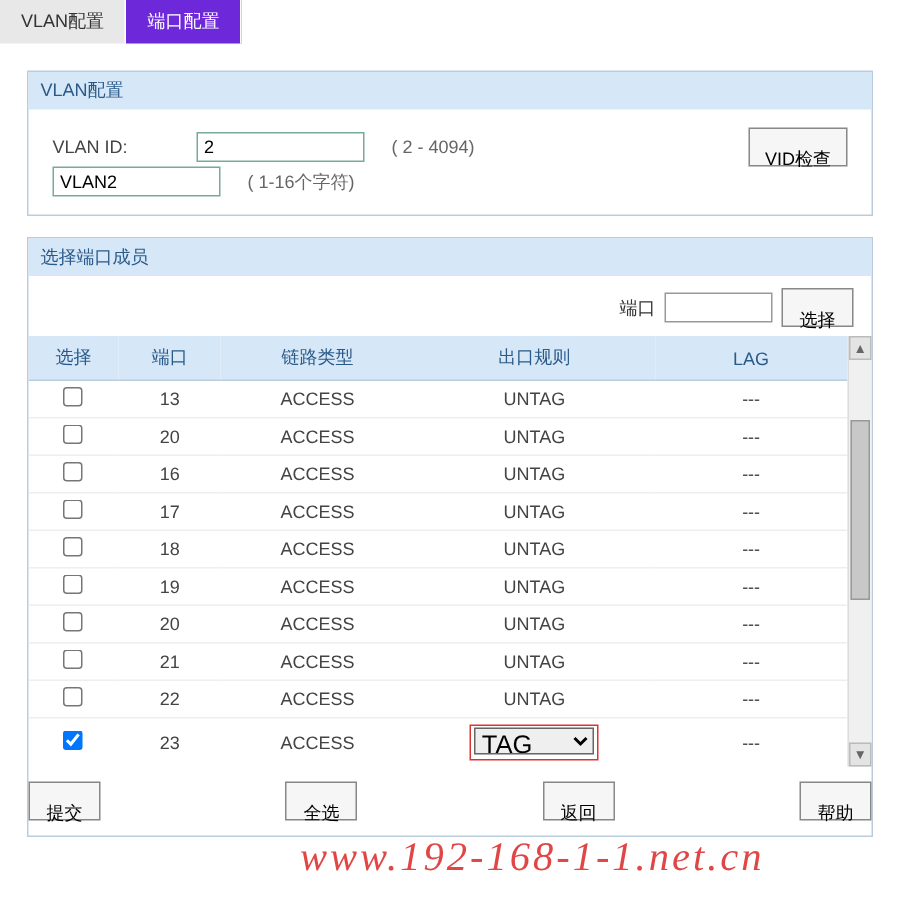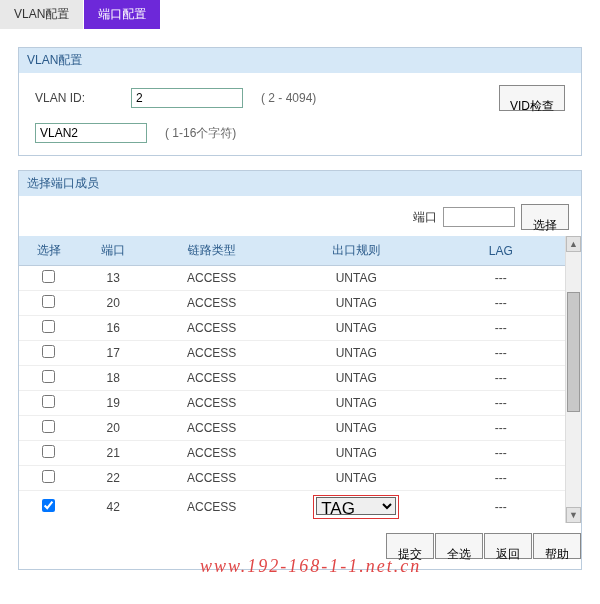--- a/index.html
+++ b/index.html
@@ -4,21 +4,21 @@
 <style>
 * { box-sizing: border-box; margin: 0; padding: 0; }
 body { font-family: Arial, "Microsoft YaHei", sans-serif; font-size: 12px; color: #333; background: #fff; width: 600px; }
 .tabs { display: flex; margin-bottom: 8px; }
 .tab { padding: 6px 14px; background: #e8e8e8; color: #333; cursor: pointer; border-right: 1px solid #fff; }
 .tab.active { background: #6d28d9; color: #fff; }
 .content { padding: 10px 18px 12px 18px; }
 .section { border: 1px solid #bcd; margin-bottom: 14px; }
 .section-title { background: #d6e8f7; color: #2a5a8a; padding: 4px 8px; font-size: 12px; }
 .section-body { padding: 12px 16px; }
-.form-row { display: flex; align-items: center; margin-bottom: 12px; }
+.form-row { display: flex; align-items: center; }
 .form-row:last-child { margin-bottom: 0; }
 .form-label { width: 96px; color: #444; }
 .form-row input[type=text] { width: 112px; height: 20px; border: 1px solid #7a9; padding: 0 4px; font-size: 12px; }
 .hint { margin-left: 18px; color: #666; }
 .btn { border: 1px solid #888; background: #f6f6f6; padding: 12px 10px; font-size: 12px; cursor: pointer; min-width: 48px; height: 22px; }
 .vid-check { margin-left: auto; }
 .port-bar { display: flex; justify-content: flex-end; align-items: center; padding: 8px 12px 6px 12px; gap: 6px; }
 .port-bar input { width: 72px; height: 20px; border: 1px solid #999; padding: 0 4px; font-size: 12px; }
 .table-wrap { display: flex; }
 .table-scroll { flex: 1; max-height: 310px; overflow-y: hidden; }
@@ -29,22 +29,22 @@
 .col-port { width: 64px; }
 .col-link { width: 120px; }
 .col-rule { width: 150px; }
 .col-lag { width: 120px; }
 select.rule-sel { width: 80px; height: 18px; font-size: 17px; border: 1px solid #666; }
 .red-box { border: 1px solid #d33; display: inline-block; padding: 1px 2px; }
 .scrollbar { width: 16px; background: #f0f0f0; border-left: 1px solid #ddd; position: relative; display: flex; flex-direction: column; }
 .sb-btn { height: 16px; background: #e4e4e4; border: 1px solid #bbb; display:flex; align-items:center; justify-content:center; font-size:9px; color:#666; cursor:pointer; }
 .sb-track { flex:1; position: relative; }
 .sb-thumb { position:absolute; left:1px; right:1px; top:40px; height:120px; background:#c8c8c8; border:1px solid #999; }
-.action-bar { display:flex; justify-content:flex-end; gap:1px; padding:10px 0; }
-.watermark { position: absolute; left: 200px; top: 556px; font-size: 18px; font-family: Georgia, serif; font-style: italic; color: #d33; letter-spacing: 2px; opacity: 0.9; pointer-events: none; }
+.action-bar { display:flex; justify-content:space-between; gap:1px; padding:10px 0; }
+.watermark { position: absolute; left: 200px; top: 556px; font-size: 27px; font-family: Georgia, serif; font-style: italic; color: #d33; letter-spacing: 2px; opacity: 0.9; pointer-events: none; }
 .page-wrap { position: relative; width: 600px; }
 input[type=checkbox] { width:13px; height:13px; }
 </style>
 </head>
 <body>
 <div class="page-wrap">
 
 <div class="tabs">
   <div class="tab">VLAN配置</div>
   <div class="tab active">端口配置</div>
@@ -146,21 +146,21 @@
                 </tr>
                 <tr>
                   <td><input type="checkbox" style=""></td>
                   <td>22</td>
                   <td>ACCESS</td>
                   <td>UNTAG</td>
                   <td>---</td>
                 </tr>
                 <tr>
                   <td><input type="checkbox" checked="" style=""></td>
-                  <td>42</td>
+                  <td>23</td>
                   <td>ACCESS</td>
                   <td><span class="red-box"><select class="rule-sel"><option value="TAG">TAG</option><option value="UNTAG">UNTAG</option></select></span></td>
                   <td>---</td>
                 </tr>
               </tbody>
         </table>
       </div>
       <div class="scrollbar">
         <div class="sb-btn">▲</div>
         <div class="sb-track">

